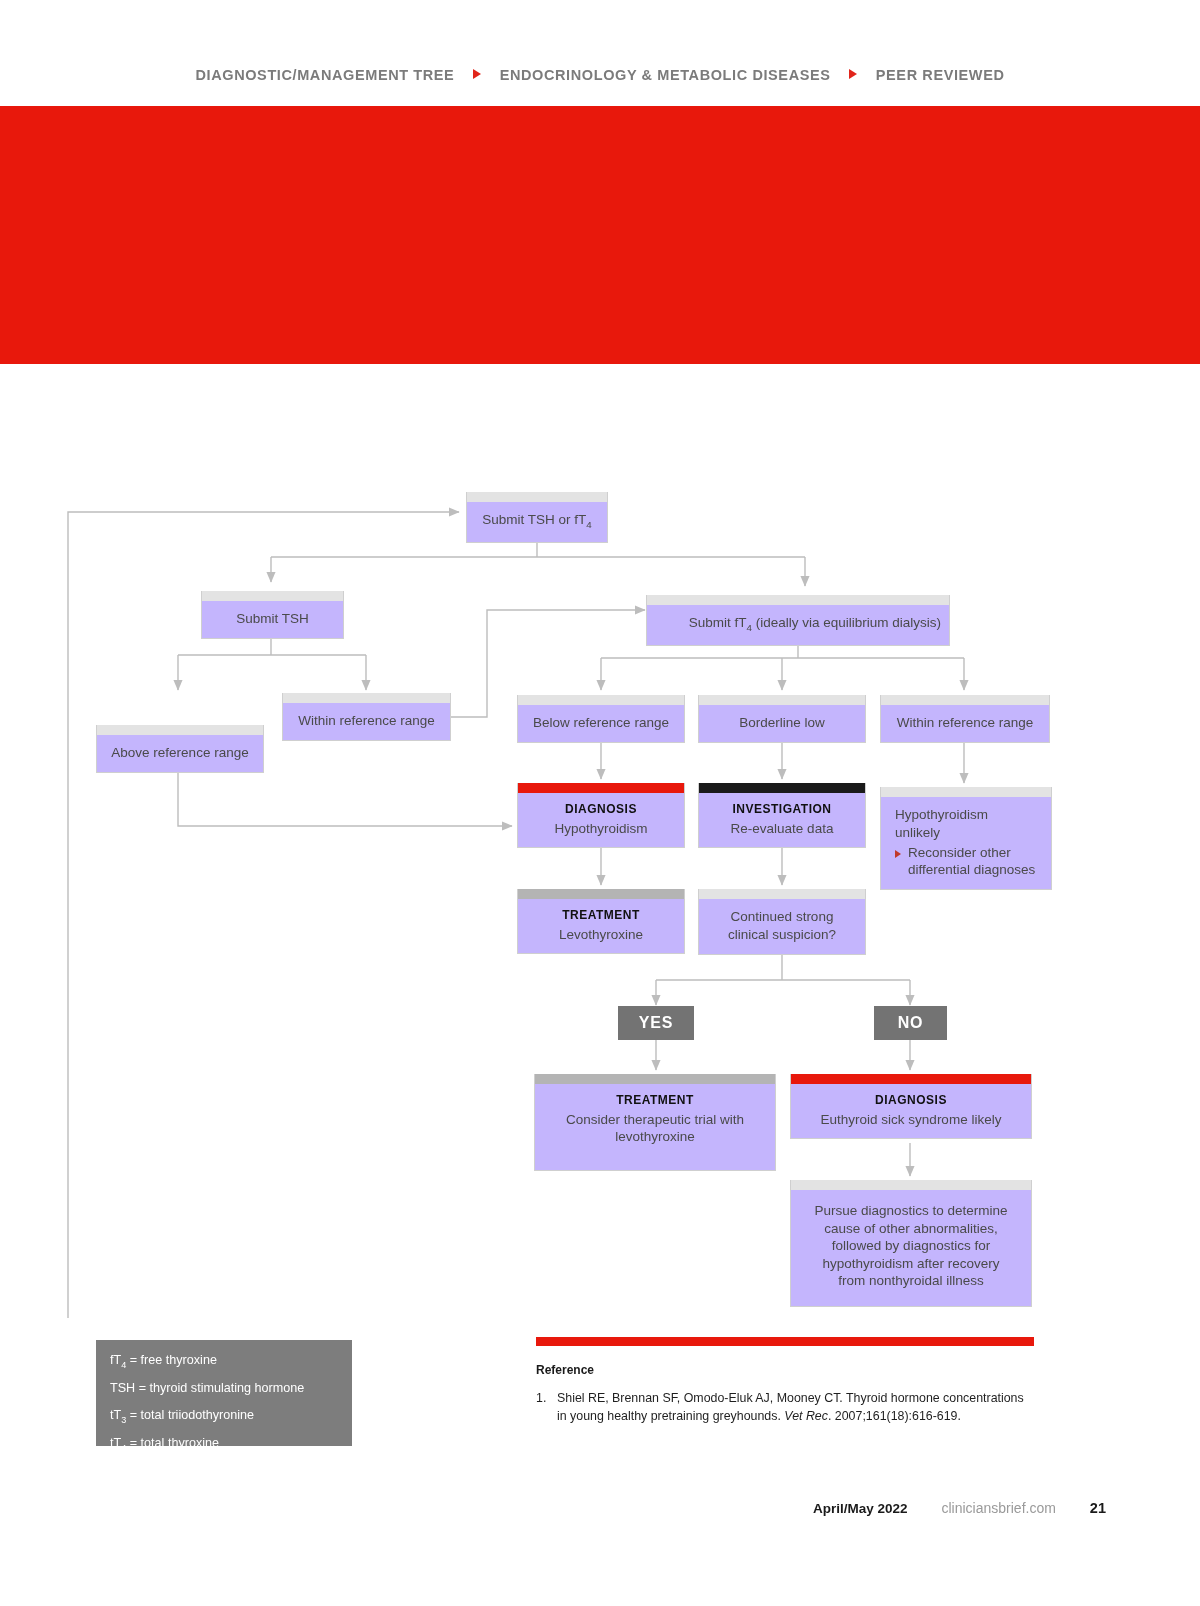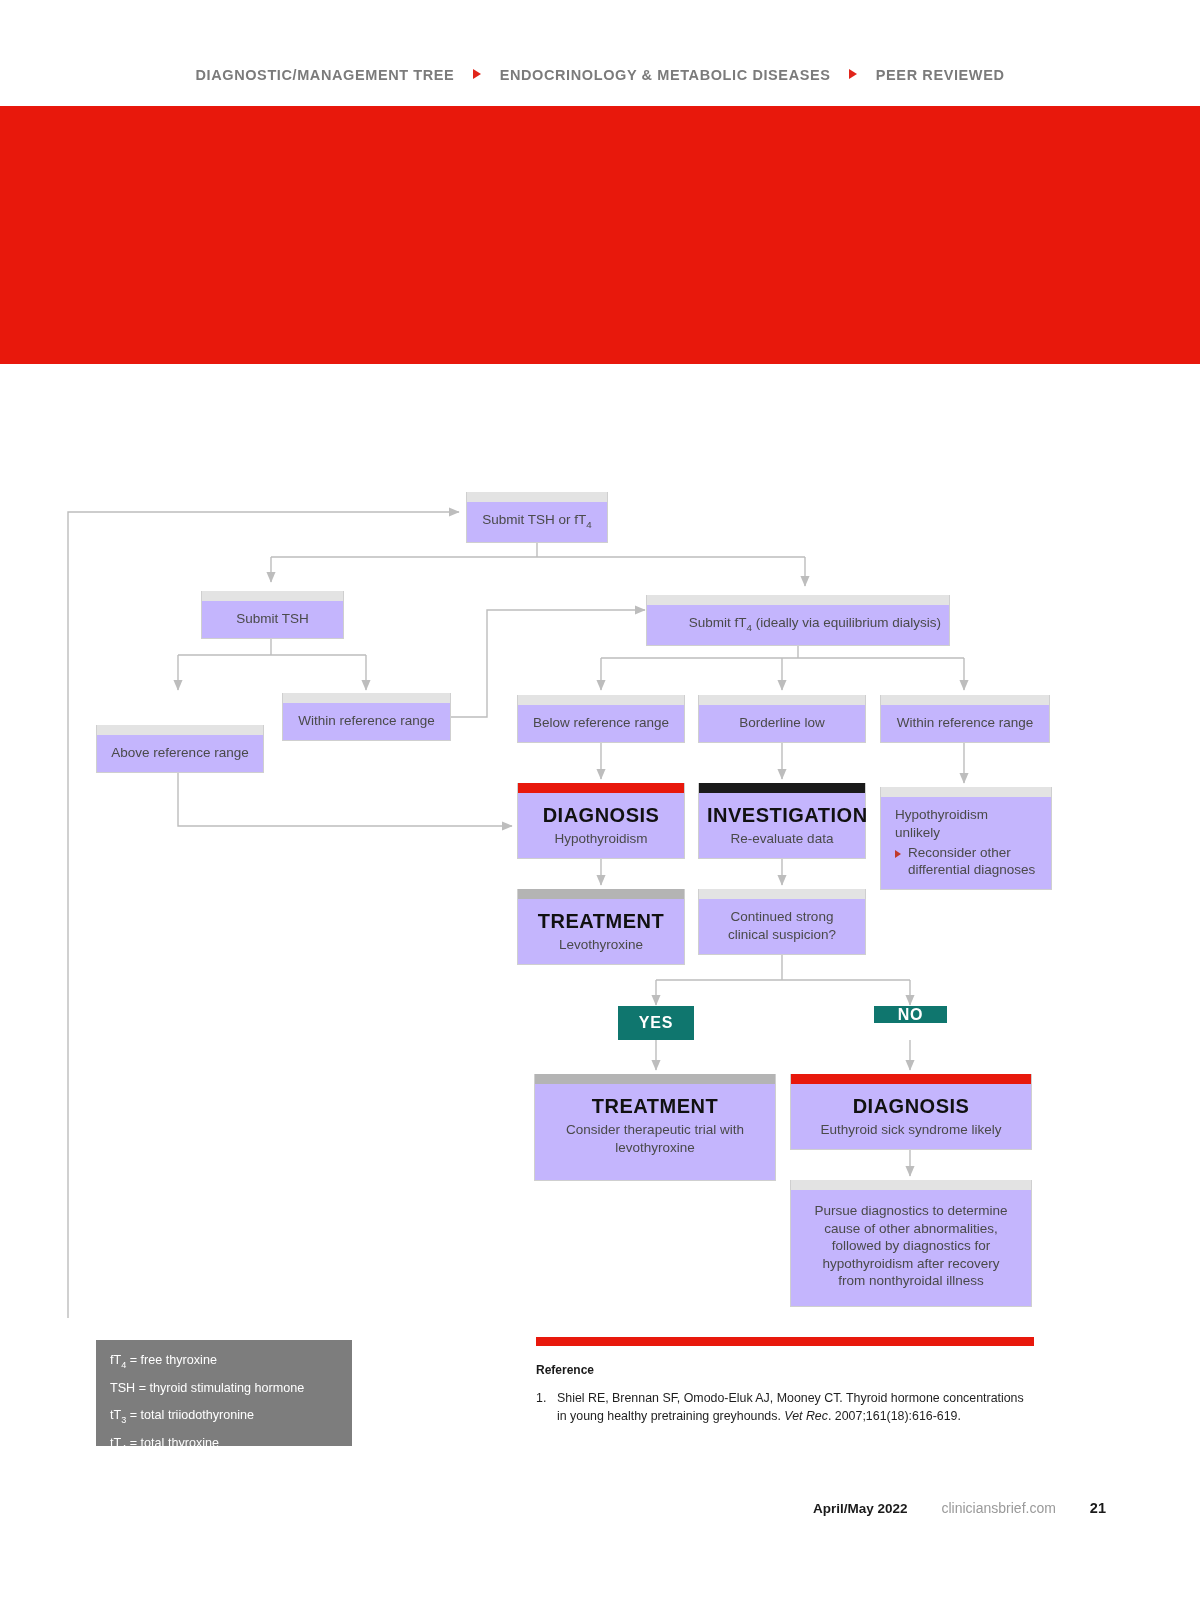--- a/index.html
+++ b/index.html
@@ -51,38 +51,38 @@
   .node .bar { height: 10px; width: 100%; background: #e3e3e3; margin: 0; }
   .node .body {
     padding: 9px 8px 10px 8px;
     font-size: 13.5px; line-height: 1.32; color: #4a4a4a;
   }
   .node.topbarred  .bar { background: #e8180c; height: 10px; }
   .node.topbarblack .bar { background: #1a1a1a; height: 10px; }
   .node.topbargray  .bar { background: #b4b4b4; height: 10px; }
 
   .node .hdr {
-    font-weight: bold; font-size: 20px; letter-spacing: .5px;
+    font-weight: bold; font-size: 12px; letter-spacing: .5px;
     color: #111; margin-bottom: 2px;
   }
   .node .sub { font-size: 13.5px; color: #4a4a4a; line-height: 1.3; }
 
   .node.align-left .body { text-align: left; padding-left: 14px; }
   .node .bullet-row { display: flex; gap: 7px; align-items: flex-start; margin-top: 2px; }
   .node .bullet-tri {
     width: 0; height: 0; flex: none; margin-top: 6px;
     border-left: 6px solid #c0392b;
     border-top: 4px solid transparent;
     border-bottom: 4px solid transparent;
   }
 
   
   .chip {
     position: absolute;
-    background: #0f766e; color: #fff;
+    background: #737373; color: #fff;
     font-weight: bold; font-size: 16px; letter-spacing: .8px;
     display: flex; align-items: center; justify-content: center;
   }
 
   
   .legend {
     position: absolute; left: 96px; top: 1340px;
     width: 256px; height: 106px;
     background: #7d7d7d; color: #ffffff;
     padding: 14px 0 0 14px;
@@ -272,21 +272,21 @@
       <div class="body">
         <div>Continued strong</div>
         <div>clinical suspicion?</div>
       </div>
     </div>
 
     <div class="chip" style="left:618px; top:1006px; width:76px; height:34px;">
       <span>YES</span>
     </div>
 
-    <div class="chip" style="left:874px; top:1006px; width:73px; height:17px;">
+    <div class="chip" style="left:874px; top:1006px; width:73px; height:34px;">
       <span>NO</span>
     </div>
 
     <div class="node topbargray" style="left:534px; top:1074px; width:242px;">
       <div class="bar"></div>
       <div class="body" style="padding-bottom:24px;">
         <div class="hdr">TREATMENT</div>
         <div class="sub">Consider therapeutic trial with levothyroxine</div>
       </div>
     </div>

